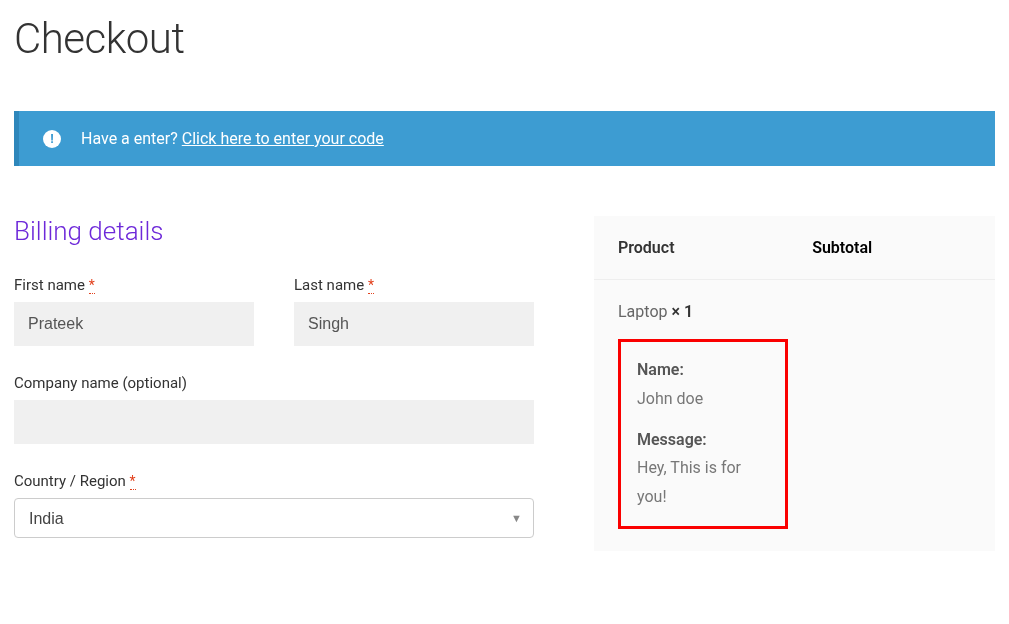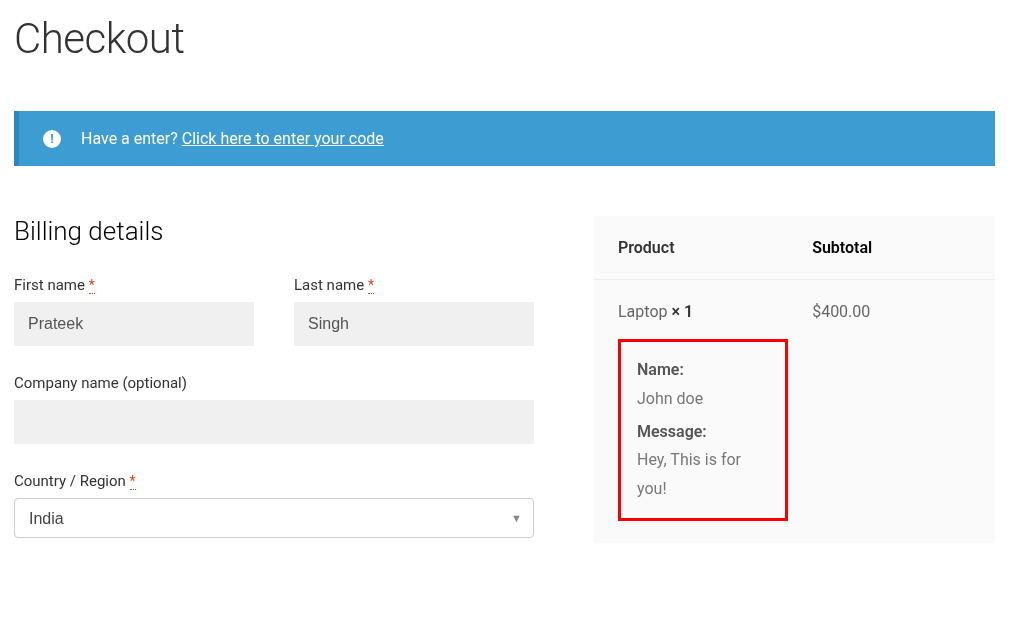--- a/index.html
+++ b/index.html
@@ -57,21 +57,21 @@
     }
     .col-left {
       flex: 0 0 520px;
     }
     .col-right {
       flex: 1;
     }
     h2.section-title {
       font-size: 26px;
       font-weight: 300;
-      color: #000000;
+      color: #6d28d9;
       margin-bottom: 30px;
     }
     .form-row {
       display: flex;
       gap: 40px;
       margin-bottom: 28px;
     }
     .form-field {
       flex: 1;
     }
@@ -171,21 +171,21 @@
       line-height: 1.8;
     }
     .gift-box .gift-label {
       font-weight: 600;
       color: #555;
       display: block;
     }
     .gift-box .gift-value {
       color: #777;
       display: block;
-      margin-bottom: 4px;
+      margin-bottom: 12px;
     }
     .gift-box .gift-value:last-child {
       margin-bottom: 0;
     }
   </style>
 </head>
 <body>
 
 <h1 class="page-title">Checkout</h1>
 
@@ -253,17 +253,16 @@
             <span>Laptop </span>
             <span class="product-qty">× 1</span>
           </div>
           <div class="gift-box">
             <span class="gift-label">Name:</span>
             <span class="gift-value">John doe</span>
             <span class="gift-label">Message:</span>
             <span class="gift-value">Hey, This is for you!</span>
           </div>
         </div>
-        <div class="col-subtotal">$400.00</div>
       </div>
     </div>
   </div>
 </div>
 
 </body></html>

